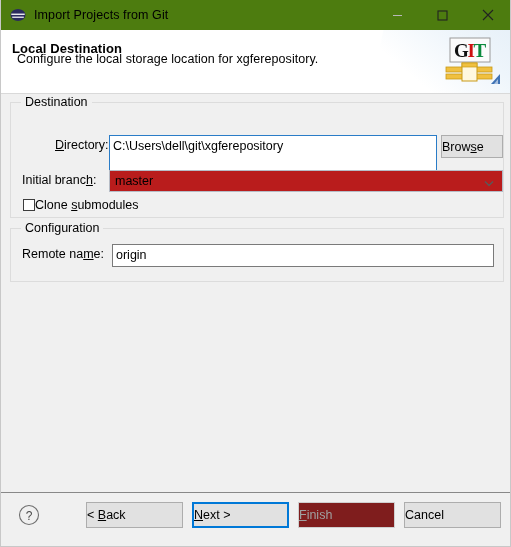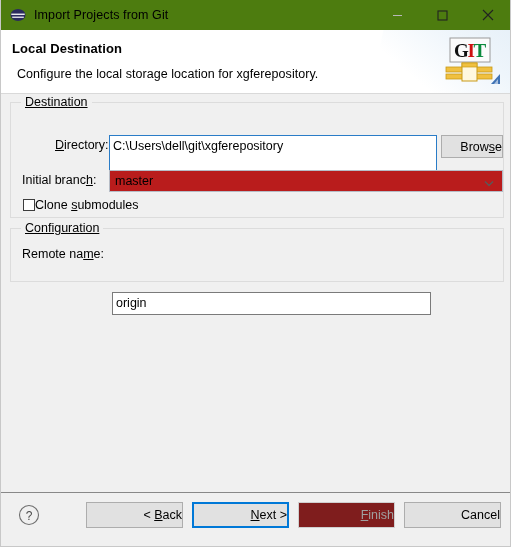--- a/index.html
+++ b/index.html
@@ -87,21 +87,21 @@
     left: 11px;
     top: 11px;
     font-size: 13px;
     font-weight: bold;
     color: #000;
     letter-spacing: 0.1px;
   }
   .header-sub {
     position: absolute;
     left: 16px;
-    top: 37px;
+    top: 22px;
     font-size: 12.5px;
     color: #000;
     letter-spacing: 0.05px;
   }
   .header-logo {
     position: absolute;
     right: 10px;
     top: 6px;
     width: 62px;
     height: 52px;
@@ -121,21 +121,20 @@
   }
   .group-title {
     position: absolute;
     top: -8px;
     left: 10px;
     padding: 0 4px;
     background: #f0f0f0;
     font-size: 12.5px;
     color: #000;
     white-space: nowrap;
-    text-decoration: underline;
   }
 
   #group-destination {
     left: 9px;
     top: 8px;
     width: 492px;
     height: 114px;
   }
   #group-configuration {
     left: 9px;
@@ -171,21 +170,21 @@
 
   .btn {
     box-sizing: border-box;
     background: #e1e1e1;
     border: 1px solid #adadad;
     font-family: "Liberation Sans", sans-serif;
     font-size: 12.5px;
     color: #000;
     display: flex;
     align-items: center;
-    justify-content: flex-end;
+    justify-content: flex-start;
     white-space: nowrap;
     cursor: default;
     user-select: none;
   }
   #browse-button {
     position: absolute;
     left: 430px;
     top: 32px;
     width: 62px;
     height: 23px;
@@ -348,21 +347,21 @@
         <span class="cbox"></span>
         <span class="cb-label">Clone <span class="mn">s</span>ubmodules</span>
       </div>
     </div>
 
     <div class="group" id="group-configuration">
       <span class="group-title">Configuration</span>
 
       <span class="row-label" style="left:11px; top:18px;">Remote na<span class="mn">m</span>e:</span>
 
-      <div class="textfield" id="remote-name-field" style="left:101px; top:15px; width:319px; height:23px; line-height:21px;margin-top:48px;">origin</div>
+      <div class="textfield" id="remote-name-field" style="left:101px; top:15px; width:382px; height:23px; line-height:21px;">origin</div>
     </div>
 
   </div>
 
   <div class="footer">
     <div id="help-button">
       <svg width="24" height="24" viewBox="0 0 24 24">
         <circle cx="12" cy="12" r="9.5" fill="none" stroke="#6e6e6e" stroke-width="1.1"></circle>
         <text x="12" y="16.5" text-anchor="middle" font-family="Liberation Sans, sans-serif" font-size="12" fill="#4a4a4a">?</text>
       </svg>

